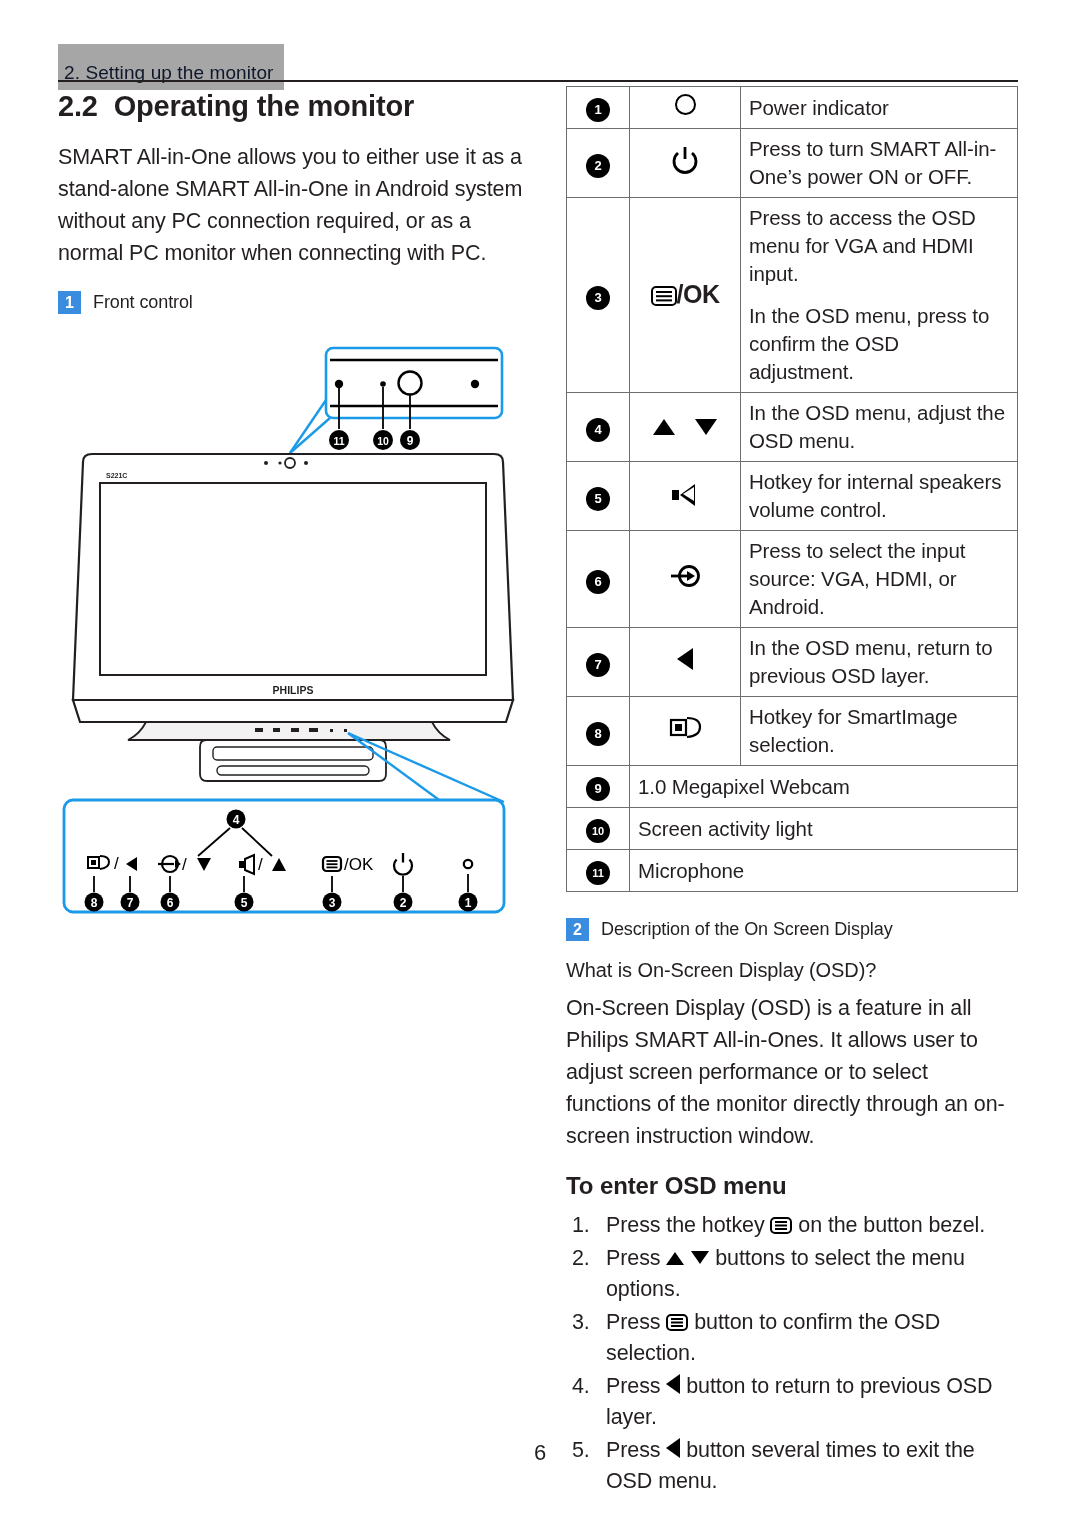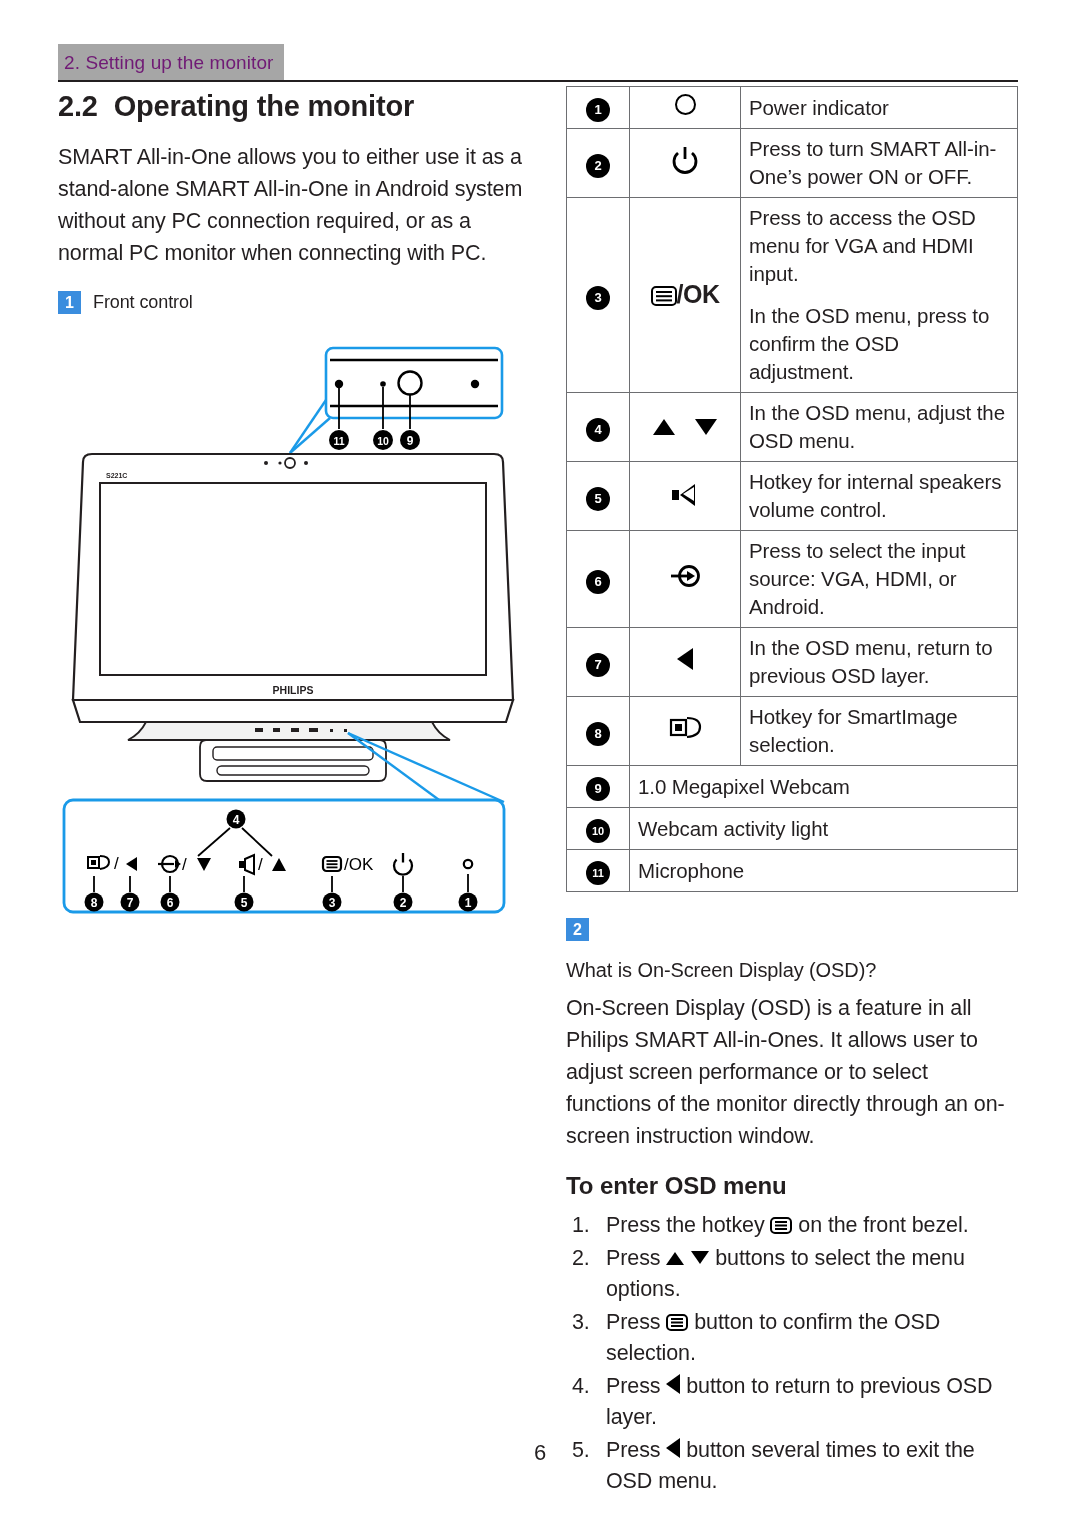--- a/index.html
+++ b/index.html
@@ -20,24 +20,24 @@
   .page-header {
     position: absolute;
     left: 58px;
     top: 44px;
     width: 960px;
     height: 38px;
   }
   .header-tag {
     display: inline-block;
     background: #a6a6a6;
-    color: #701a75;
+    color: #0f172a;
     font-size: 19px;
     line-height: 28px;
-    padding: 5px 10px 3px 6px;
+    padding: 15px 10px 3px 6px;
     letter-spacing: .1px;
     white-space: nowrap;
   }
   .header-rule {
     position: absolute;
     left: 0;
     top: 36px;
     width: 960px;
     border-top: 2px solid #231f20;
   }
@@ -529,43 +529,44 @@
         <td class="c-num">
           <span class="bullet-num">9</span>
         </td>
         <td class="c-wide" colspan="2">1.0 Megapixel Webcam</td>
       </tr>
 
       <tr>
         <td class="c-num">
           <span class="bullet-num wide2">10</span>
         </td>
-        <td class="c-wide" colspan="2">Webcam activity light</td>
+        <td class="c-wide" colspan="2">Screen activity light</td>
       </tr>
 
       <tr>
         <td class="c-num">
           <span class="bullet-num wide2">11</span>
         </td>
         <td class="c-wide" colspan="2">Microphone</td>
       </tr>
     </tbody>
   </table>
 
   <div class="blue-badge-row" style="margin-top:26px">
     <span class="blue-badge">2</span>
+    <span class="blue-badge-label">Description of the On Screen Display</span>
   </div>
 
   <div class="sub-head">What is On-Screen Display (OSD)?</div>
   <p class="body-text" style="margin-bottom:8px">On-Screen Display (OSD) is a feature in all Philips SMART All-in-Ones. It allows user to adjust screen performance or to select functions of the monitor directly through an on-screen instruction window.</p>
 
   <div class="sub-head-b">To enter OSD menu</div>
 
   <ol class="osd-steps">
-    <li><span>Press the hotkey </span><span class="osd-icon sm"></span><span> on the front bezel.</span></li>
+    <li><span>Press the hotkey </span><span class="osd-icon sm"></span><span> on the button bezel.</span></li>
     <li><span>Press </span><span class="tri-sm-up"></span><span style="display:inline-block;width:7px"></span><span class="tri-sm-down"></span><span> buttons to select the menu options.</span></li>
     <li><span>Press </span><span class="osd-icon sm"></span><span> button to confirm the OSD selection.</span></li>
     <li><span>Press </span><span class="tri-sm-left"></span><span> button to return to previous OSD layer.</span></li>
     <li><span>Press </span><span class="tri-sm-left"></span><span> button several times to exit the OSD menu.</span></li>
   </ol>
 </div>
 
 <div class="page-number">6</div>
 
 </body></html>

